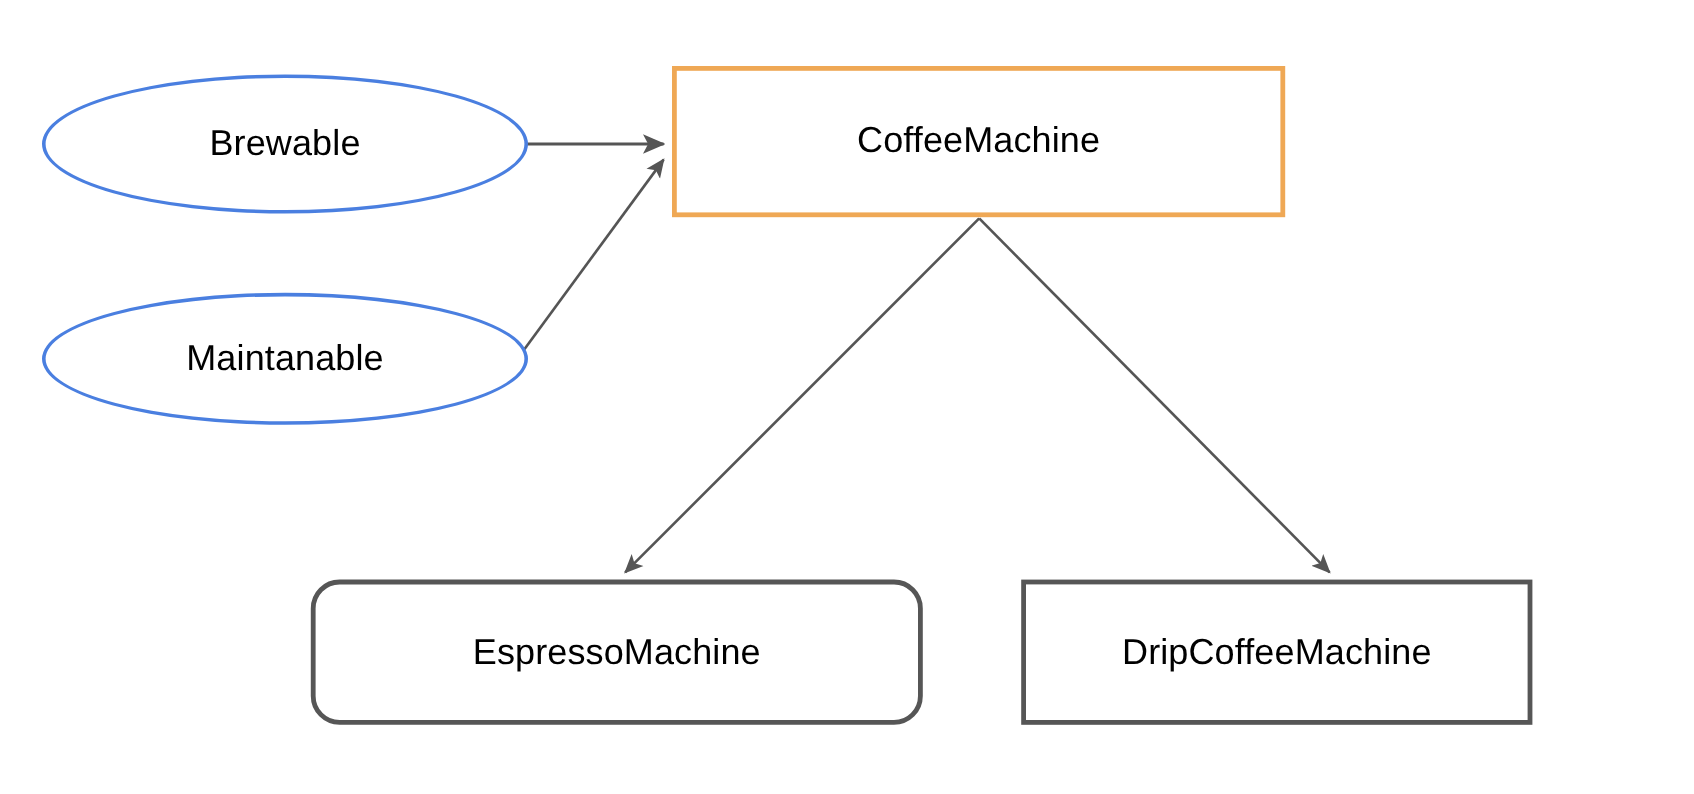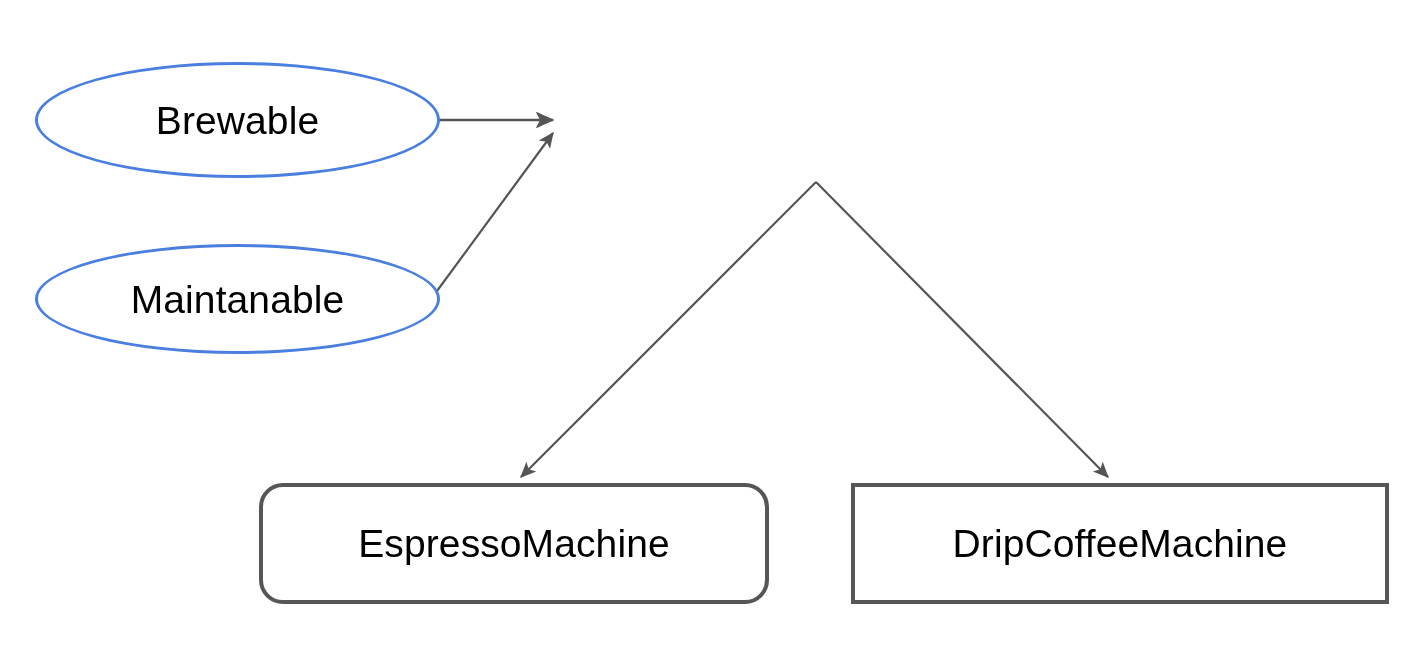--- a/index.html
+++ b/index.html
@@ -26,21 +26,21 @@
   }
   .node {
     position: absolute;
     box-sizing: border-box;
     display: flex;
     align-items: center;
     justify-content: center;
     background: #ffffff;
   }
   .node-label {
-    font-size: 39px;
+    font-size: 30px;
     color: #000000;
     line-height: 1;
     letter-spacing: 0.1px;
     white-space: nowrap;
   }
   .ellipse-node {
     border-style: solid;
     border-width: 3px;
     border-radius: 50%;
   }
@@ -72,21 +72,21 @@
   #node-espressomachine {
     left: 259px;
     top: 483px;
     width: 510px;
     height: 121px;
     border-width: 4px;
   }
   #node-dripcoffeemachine {
     left: 851px;
     top: 483px;
-    width: 538px;
+    width: 426px;
     height: 121px;
     border-width: 4px;
   }
 </style>
 </head>
 <body>
 
 <div id="canvas">
 
   <svg id="edges" viewBox="0 0 1412 662" width="1412" height="662" xmlns="http://www.w3.org/2000/svg">
@@ -106,20 +106,23 @@
   </svg>
 
   <div class="node ellipse-node" id="node-brewable" style="border-color:#4a7fe0;">
     <span class="node-label">Brewable</span>
   </div>
 
   <div class="node ellipse-node" id="node-maintanable" style="border-color:#4a7fe0;text-align:right;">
     <span class="node-label">Maintanable</span>
   </div>
 
+  <div class="node rect-node" id="node-coffeemachine" style="border-color:#efa855;">
+    <span class="node-label">CoffeeMachine</span>
+  </div>
 
   <div class="node rect-node" id="node-espressomachine" style="border-color:#565656;border-radius:24px;">
     <span class="node-label">EspressoMachine</span>
   </div>
 
   <div class="node rect-node" id="node-dripcoffeemachine" style="border-color:#565656;">
     <span class="node-label">DripCoffeeMachine</span>
   </div>
 
 </div>

